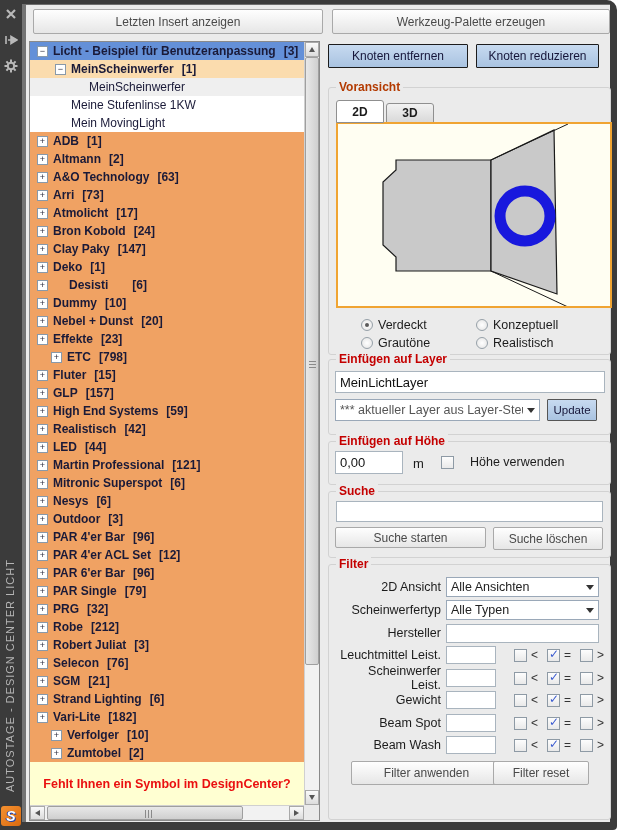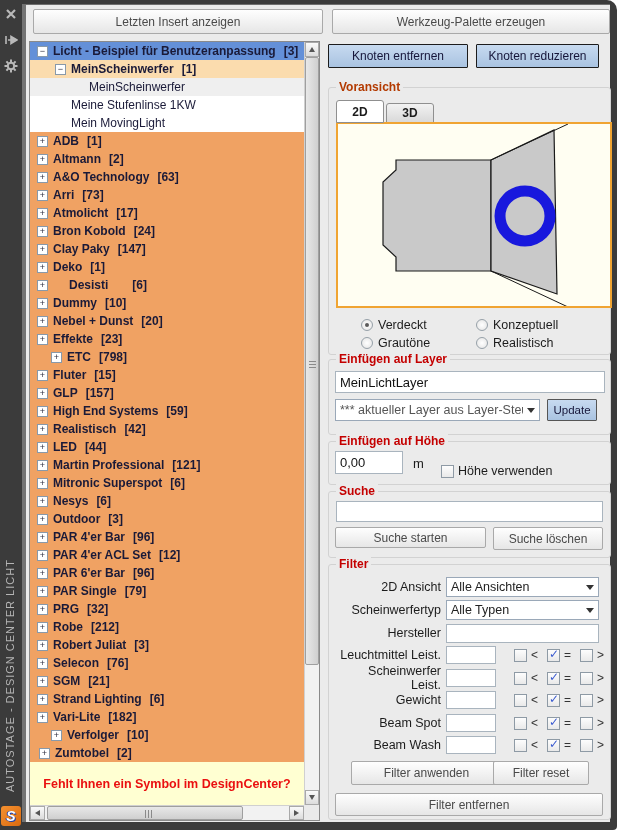--- a/index.html
+++ b/index.html
@@ -294,21 +294,21 @@
           <div class="trow orange" style="padding-left: 6px;">
     <span class="expander boxed" data-sym="+"></span>
     <span class="tlabel">Vari-Lite</span>
     <span class="tcount">[182]</span>
   </div>
           <div class="trow orange" style="padding-left: 20px;">
     <span class="expander boxed" data-sym="+"></span>
     <span class="tlabel">Verfolger</span>
     <span class="tcount">[10]</span>
   </div>
-          <div class="trow orange" style="padding-left: 8px;">
+          <div class="trow orange" style="padding-left: 20px;">
     <span class="expander boxed" data-sym="+"></span>
     <span class="tlabel">Zumtobel</span>
     <span class="tcount">[2]</span>
   </div>
           <div id="tree-note">Fehlt Ihnen ein Symbol im DesignCenter?</div>
         </div>
       <div id="vscroll">
         <div class="sb-btn" style="left:0; top:0; width:14px; height:15px;">
             <span class="tri up"></span>
           </div>
@@ -374,21 +374,21 @@
         <span style="overflow:hidden; text-overflow:clip; white-space:nowrap; max-width:183px;">*** aktueller Layer aus Layer-Steueru</span>
         <span class="arrow"></span>
       </div>
       <div class="btn-blue" style="left:218px; top:39px; width:50px; height:22px; border:1px solid #555; font-size:11.5px;">Update</div>
     </div>
 
     <div class="group" style="left:302px; top:436px; width:283px; height:44px;">
       <span class="group-label">Einfügen auf Höhe</span>
       <input class="tinput" style="left: 6px; top: 9px; width: 68px; height: 23px;" value="0,00">
       <span style="position:absolute; left:84px; top:14px; color:#1c1c1c; font-size:13px;">m</span>
-      <div style="position:absolute; left:112px; top:22px; display:flex; align-items:center; gap:4px;">
+      <div style="position:absolute; left:112px; top:13px; display:flex; align-items:center; gap:16px;">
         <span class="cb"></span>
         <span style="color:#1c1c1c; font-size:12.5px;">Höhe verwenden</span>
       </div>
     </div>
 
     <div class="group" style="left:302px; top:486px; width:283px; height:67px;">
       <span class="group-label">Suche</span>
       <input class="tinput" style="left: 7px; top: 9px; width: 267px; height: 21px;" value="">
       <div class="btn" style="left:6px; top:35px; width:151px; height:21px;">Suche starten</div>
       <div class="btn" style="left:164px; top:35px; width:110px; height:23px;">Suche löschen</div>
@@ -487,17 +487,16 @@
                 <span class="cb checked"></span>
                 <span class="sym">=</span>
                 <span class="cb"></span>
                 <span class="sym">&gt;</span>
               </div>
             </div>
           </div>
         </div>
       <div class="btn" style="left:22px; top:196px; width:151px; height:24px;">Filter anwenden</div>
       <div class="btn" style="left:164px; top:196px; width:96px; height:24px;">Filter reset</div>
-      <div class="btn" style="left:6px; top:228px; width:268px; height:23px;">Filter entfernen</div>
     </div>
 
   </div>
 </div>
 
 </body></html>

